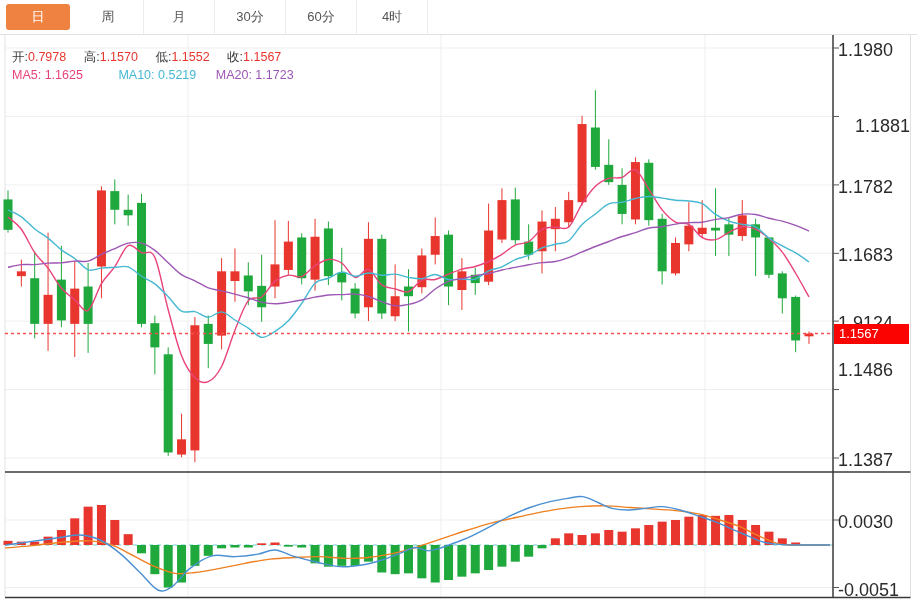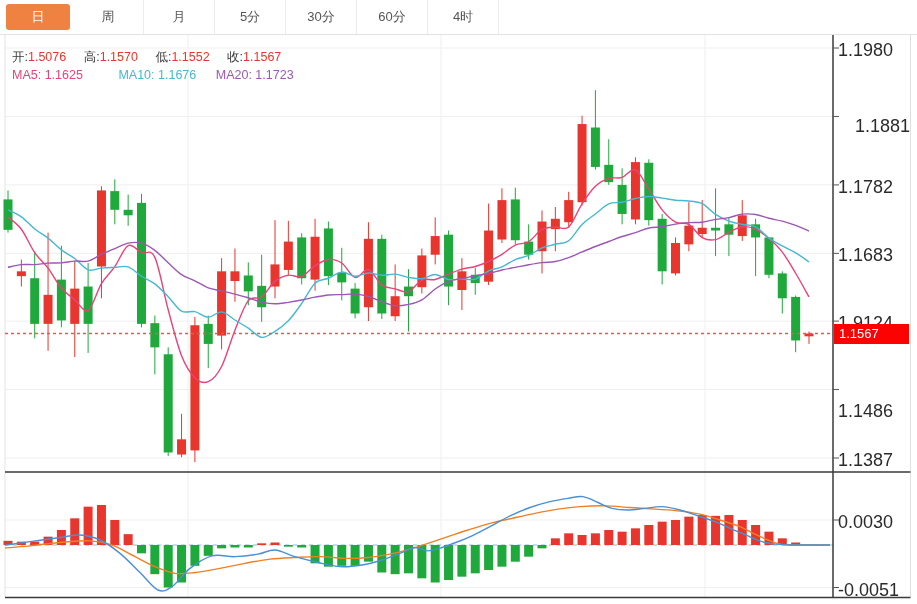--- a/index.html
+++ b/index.html
@@ -26,21 +26,20 @@
 </style>
 </head>
 <body>
 
 <div id="app">
 
   <div class="tabbar">
     <div class="tab active">日</div>
     <div class="tab">周</div>
     <div class="tab">月</div>
-    <div class="tab">5分</div>
     <div class="tab">30分</div>
     <div class="tab">60分</div>
     <div class="tab">4时</div>
   </div>
 
   <svg id="chart-svg" width="917" height="604">
       <defs>
         <clipPath id="plotclip">
           <rect x="5" y="34" width="828" height="563.5"></rect>
         </clipPath>
@@ -266,39 +265,39 @@
         <line x1="833" y1="253.34569983136666" x2="839" y2="253.34569983136666" stroke="#555" stroke-width="1"></line>
         <line x1="833" y1="321.1028667790889" x2="839" y2="321.1028667790889" stroke="#555" stroke-width="1"></line>
         <line x1="833" y1="389.55143338954446" x2="839" y2="389.55143338954446" stroke="#555" stroke-width="1"></line>
         <line x1="833" y1="458" x2="839" y2="458" stroke="#555" stroke-width="1"></line>
         <line x1="833" y1="520" x2="839" y2="520" stroke="#555" stroke-width="1"></line>
         <line x1="833" y1="587.5" x2="839" y2="587.5" stroke="#555" stroke-width="1"></line>
       </g>
     </svg>
 
   <div class="legend" style="top:49px;left:12px;">
-    <span class="lgl">开:</span><span class="lgv">1.5076</span>
+    <span class="lgl">开:</span><span class="lgv">0.7978</span>
     <span class="lgl">高:</span><span class="lgv">1.1570</span>
     <span class="lgl">低:</span><span class="lgv">1.1552</span>
     <span class="lgl">收:</span><span class="lgv">1.1567</span>
   </div>
 
   <div class="legend" style="top:68px;left:12px;">
     <span class="c-ma5"><span>MA5:</span> <span>1.1625</span></span>
-    <span class="c-ma10"><span>MA10:</span> <span>1.1676</span></span>
+    <span class="c-ma10"><span>MA10:</span> <span>0.5219</span></span>
     <span class="c-ma20"><span>MA20:</span> <span>1.1723</span></span>
   </div>
 
 
   <div id="price-tag" style="top: 323.548px;">1.1567</div>
 
   <div id="axis-labels">
       <div class="ylabel" style="top: 40px;">1.1980</div>
       <div class="ylabel" style="top: 116px; text-align: right;">1.1881</div>
       <div class="ylabel" style="top: 176.897px;">1.1782</div>
       <div class="ylabel" style="top: 245.346px;">1.1683</div>
       <div class="ylabel" style="top: 313.103px;">1.9124</div>
-      <div class="ylabel" style="top: 401px;">1.1486</div>
+      <div class="ylabel" style="top: 360px;">1.1486</div>
       <div class="ylabel" style="top: 450px;">1.1387</div>
       <div class="ylabel" style="top: 512px;">0.0030</div>
       <div class="ylabel" style="top: 579.5px;">-0.0051</div>
     </div>
 </div>
 
 </body></html>

